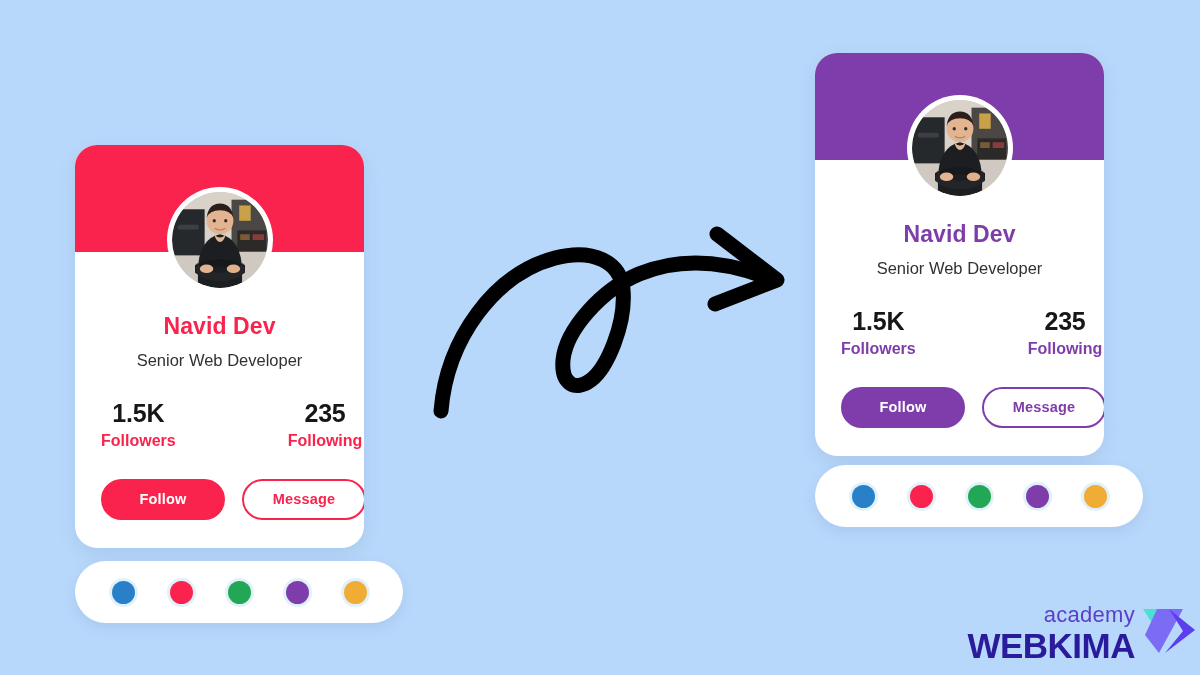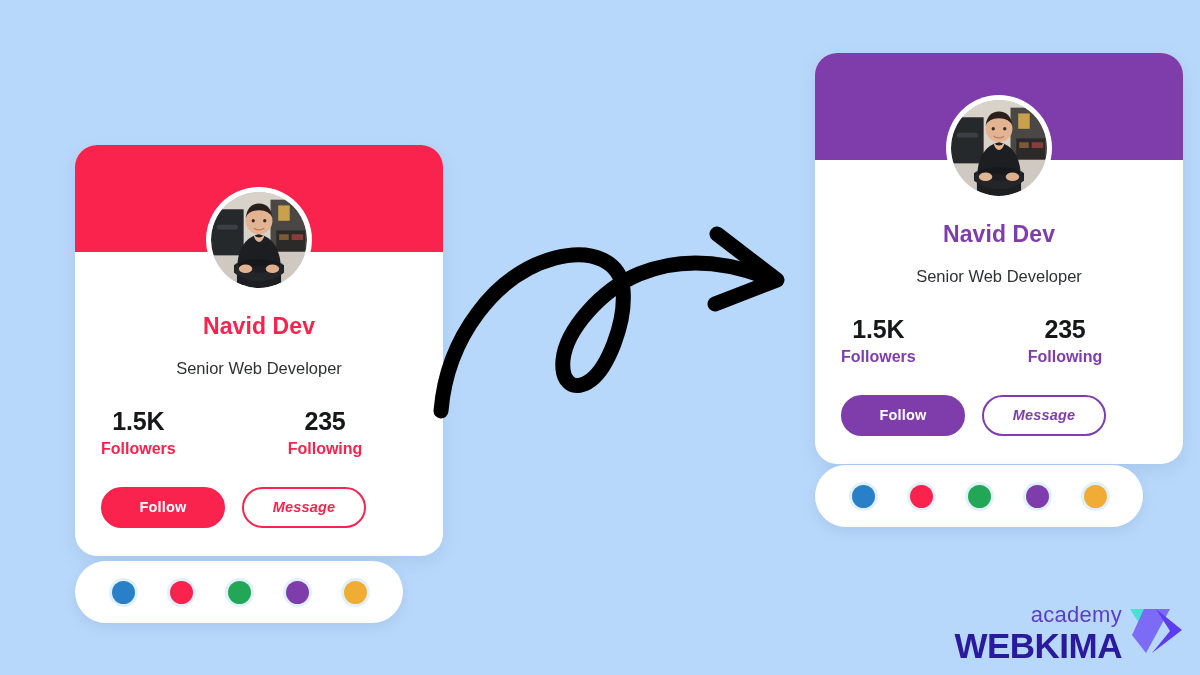--- a/index.html
+++ b/index.html
@@ -14,21 +14,21 @@
     background: #b8d8fb;
     font-family: "Liberation Sans", sans-serif;
     position: relative;
   }
 
   .stage { position: absolute; inset: 0; }
 
   
   .card {
     position: absolute;
-    width: 368px;
+    width: 289px;
     border-radius: 22px;
     background: #ffffff;
     overflow: hidden;
     box-shadow: 0 6px 18px rgba(60, 90, 140, 0.13);
   }
 
   .card-header {
     height: 107px;
     width: 100%;
     position: relative;
@@ -62,21 +62,21 @@
   }
 
   .profile-name {
     font-size: 23px;
     font-weight: bold;
     letter-spacing: 0.1px;
     line-height: 1.1;
   }
 
   .profile-role {
-    margin-top: 20px;
+    margin-top: 12px;
     font-size: 16.5px;
     color: #2f3133;
     font-weight: normal;
     line-height: 1.2;
   }
 
   .stats {
     margin-top: 29px;
     display: flex;
     justify-content: flex-start;
@@ -116,21 +116,21 @@
     display: flex;
     align-items: center;
     justify-content: center;
     cursor: pointer;
     border: 2px solid transparent;
     font-family: "Liberation Sans", sans-serif;
   }
 
   .btn-filled { color: #ffffff; }
 
-  .btn-outline { background: #ffffff; font-style: italic; }
+  .btn-outline { background: #ffffff; }
 
   
   .swatch-bar {
     position: absolute;
     width: 328px;
     height: 62px;
     border-radius: 31px;
     background: #ffffff;
     display: flex;
     align-items: center;
@@ -158,21 +158,21 @@
     position: absolute;
     left: 425px;
     top: 218px;
     width: 380px;
     height: 210px;
   }
 
   
   .logo {
     position: absolute;
-    right: 16px;
+    right: 3px;
     bottom: 12px;
     display: flex;
     align-items: flex-end;
     gap: 4px;
   }
 
   .logo-text { display: flex; flex-direction: column; align-items: flex-end; }
 
   .logo-academy {
     font-size: 22px;

